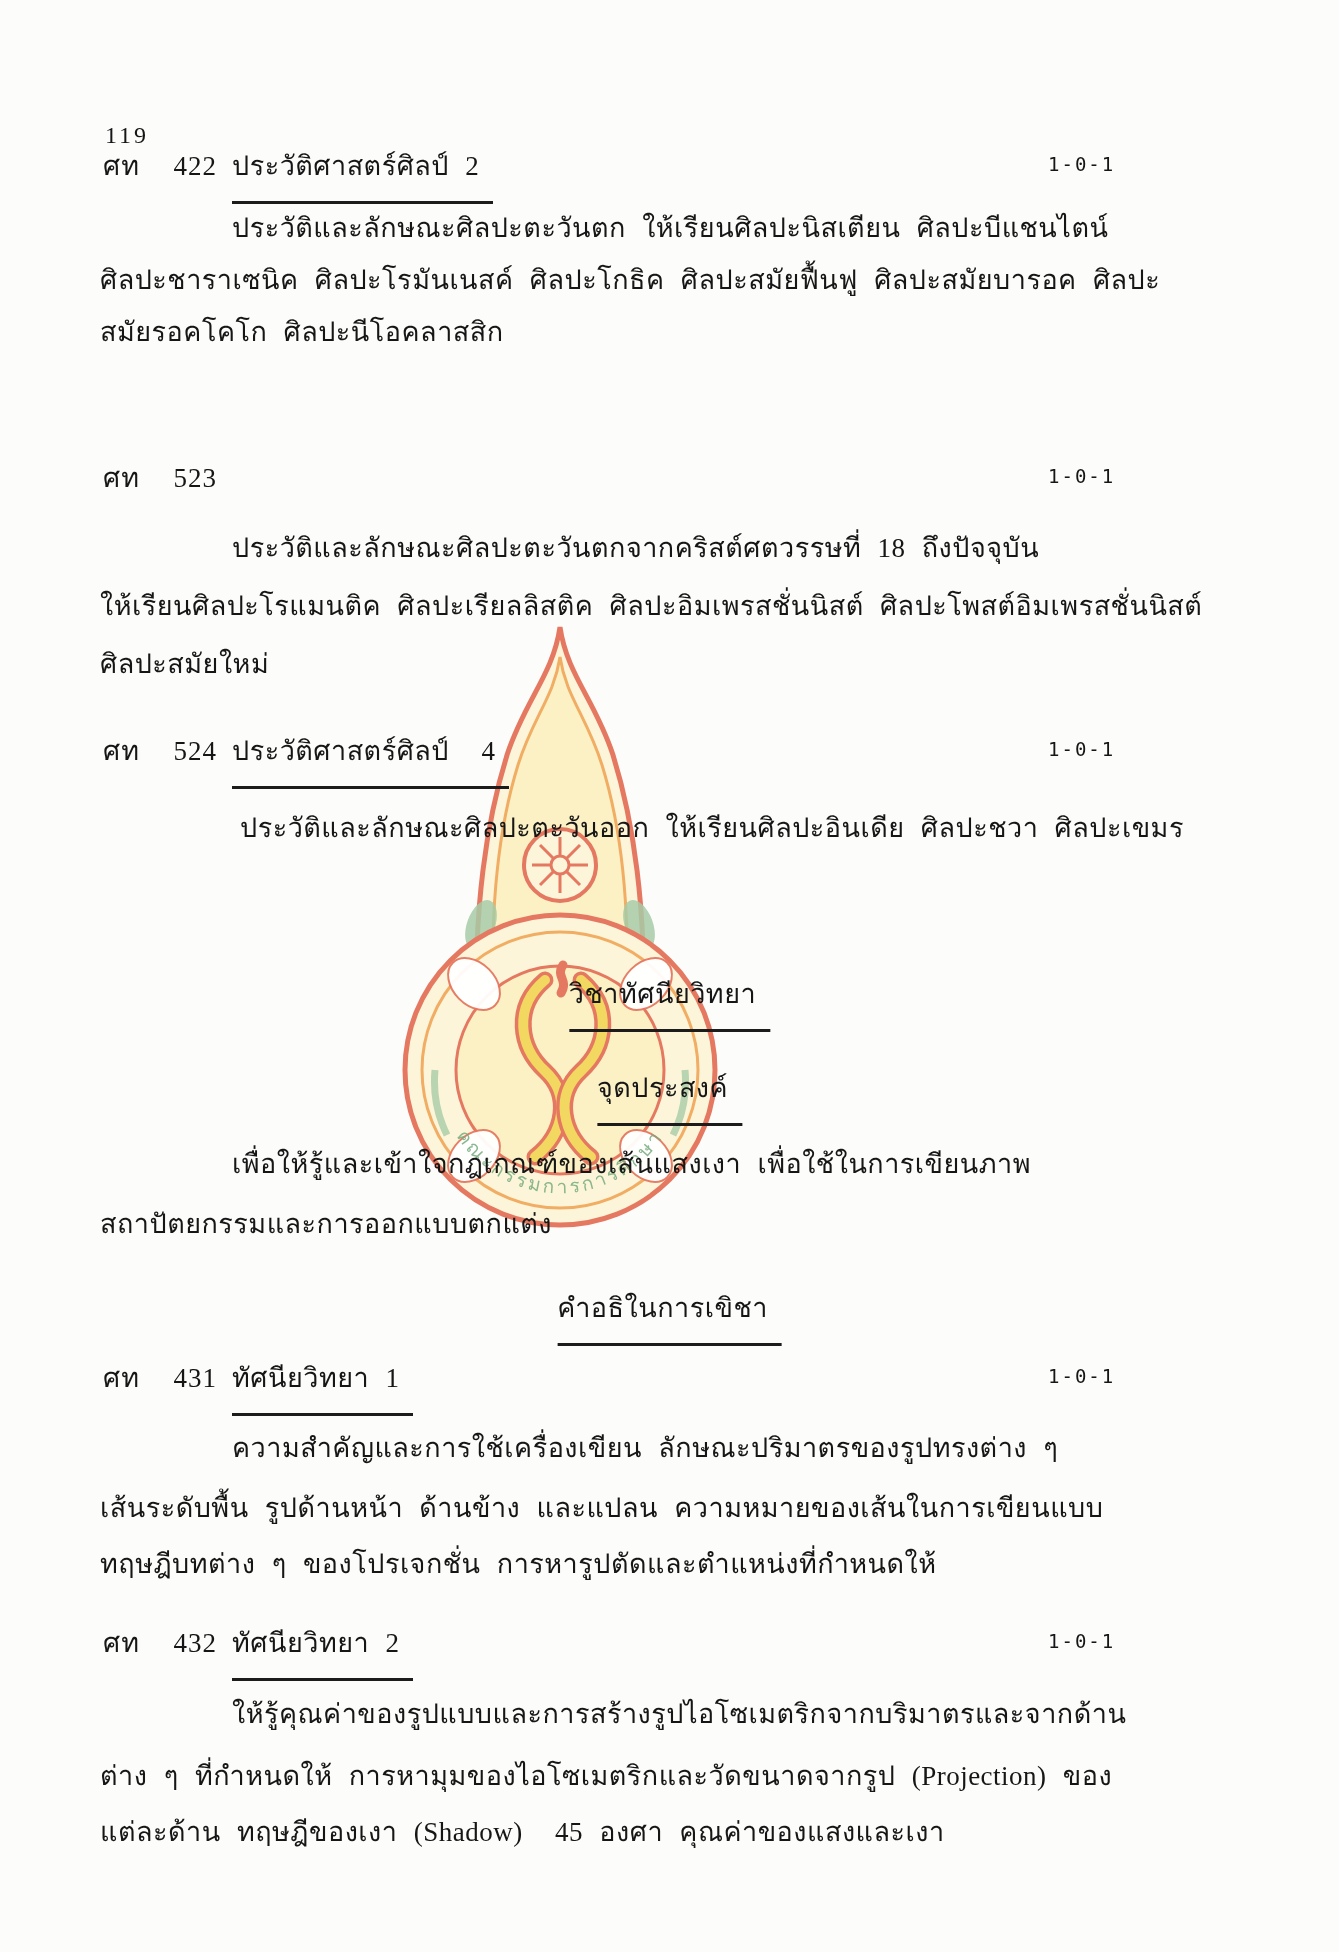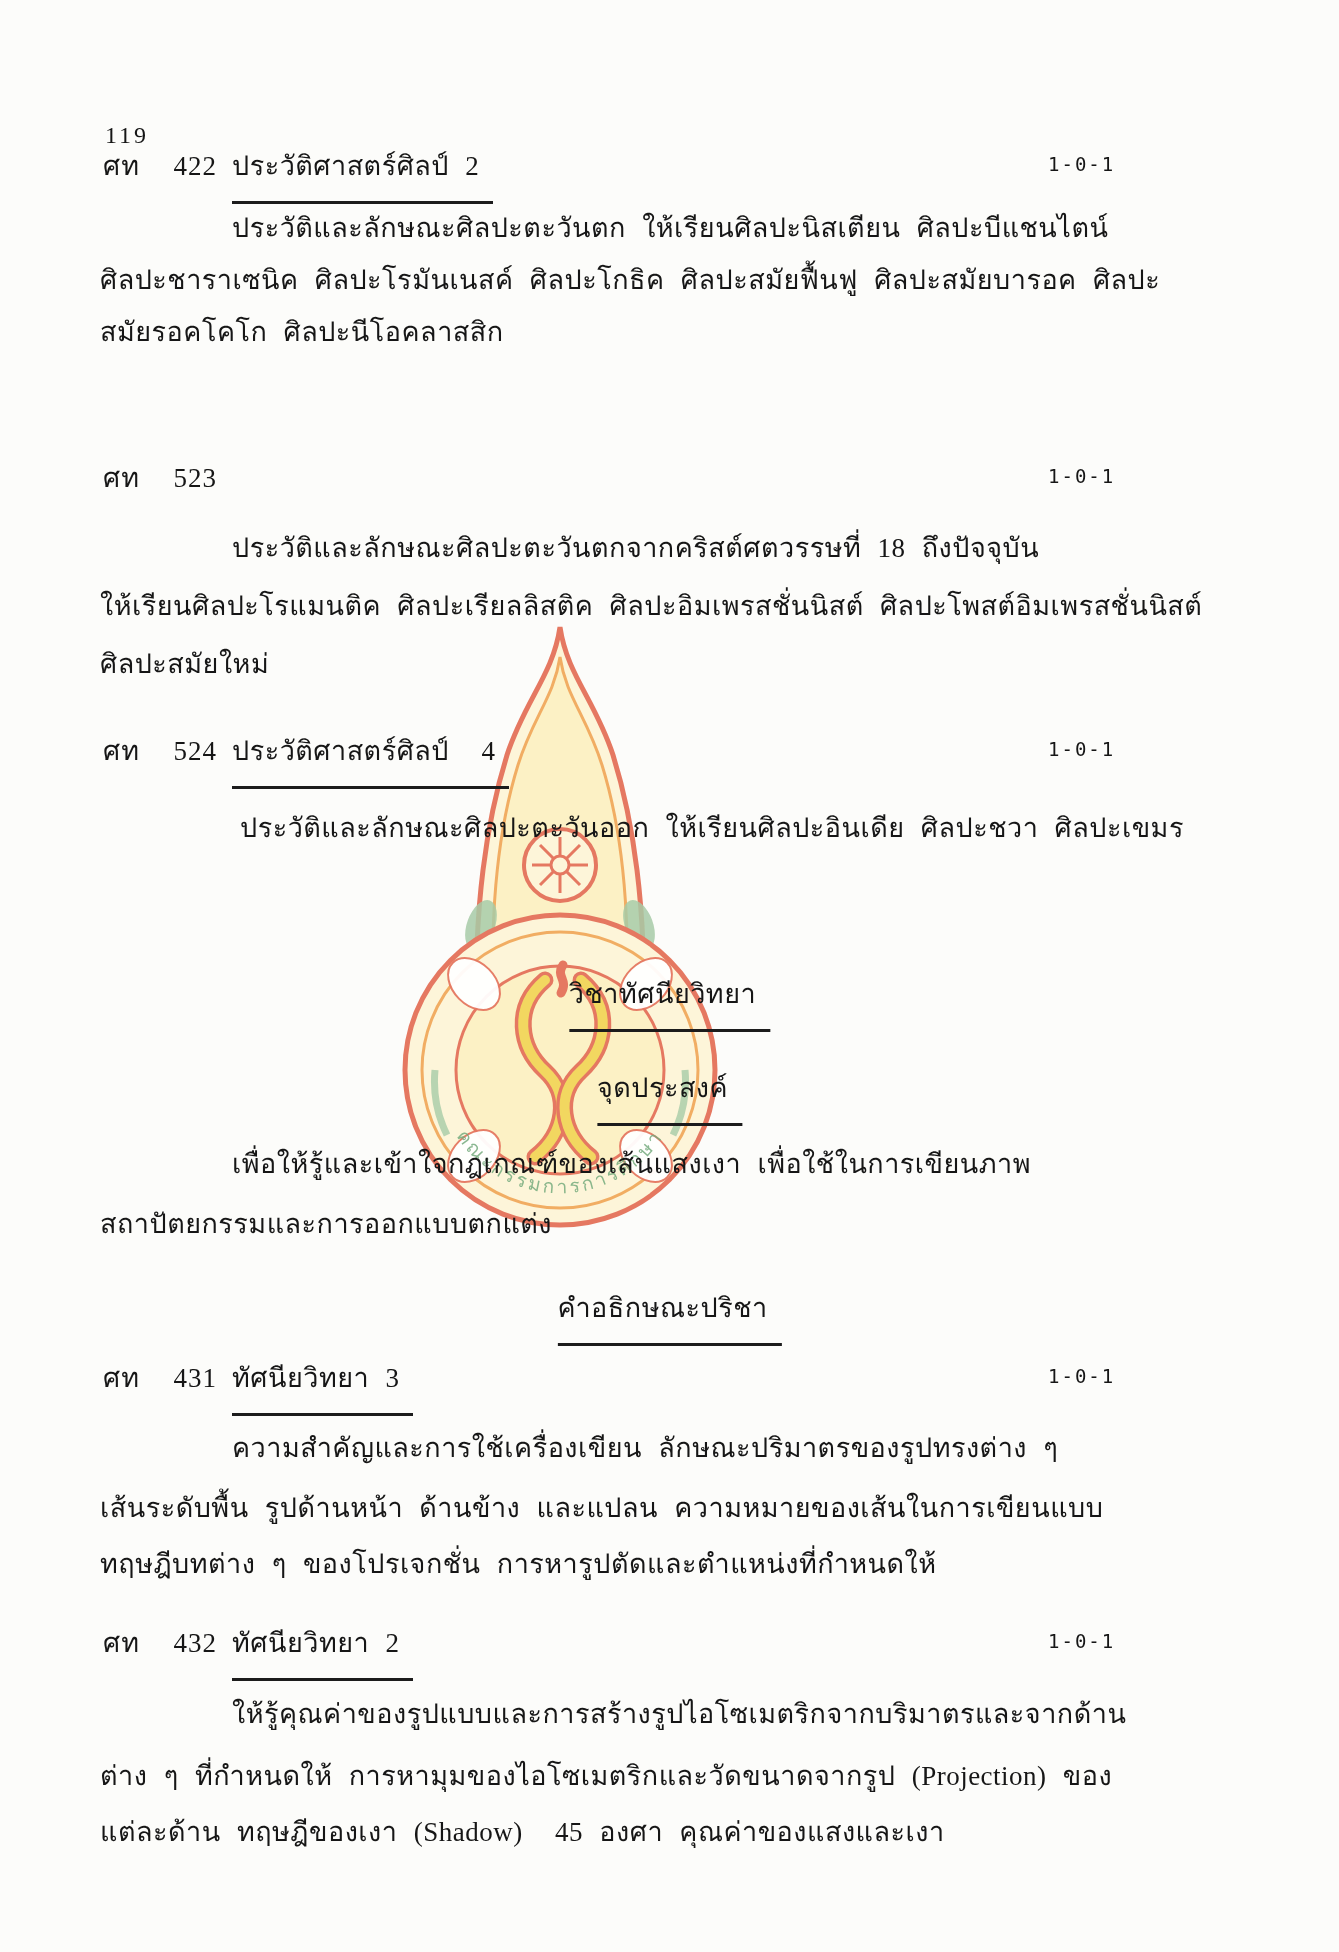--- a/index.html
+++ b/index.html
@@ -120,24 +120,24 @@
     <div class="t title" style="left:232px;top:735px;">ประวัติศาสตร์ศิลป์  4</div>
     <div class="t credit" style="left:1048px;top:738px;">1-0-1</div>
     <div class="t" style="left:240px;top:812px;">ประวัติและลักษณะศิลปะตะวันออก ให้เรียนศิลปะอินเดีย ศิลปะชวา ศิลปะเขมร</div>
 
     <div class="t title center" style="top:978px;">วิชาทัศนียวิทยา</div>
     <div class="t title center" style="top:1072px;">จุดประสงค์</div>
 
     <div class="t" style="left:232px;top:1148px;">เพื่อให้รู้และเข้าใจกฎเกณฑ์ของเส้นแสงเงา เพื่อใช้ในการเขียนภาพ</div>
     <div class="t" style="left:100px;top:1208px;">สถาปัตยกรรมและการออกแบบตกแต่ง</div>
 
-    <div class="t title center" style="top:1292px;">คำอธิกษณะปริชา</div>
+    <div class="t title center" style="top:1292px;">คำอธิในการเขิชา</div>
 
     <div class="t code" style="left:103px;top:1362px;">ศท  431</div>
-    <div class="t title" style="left:232px;top:1362px;">ทัศนียวิทยา 3</div>
+    <div class="t title" style="left:232px;top:1362px;">ทัศนียวิทยา 1</div>
     <div class="t credit" style="left:1048px;top:1365px;">1-0-1</div>
     <div class="t" style="left:232px;top:1432px;">ความสำคัญและการใช้เครื่องเขียน ลักษณะปริมาตรของรูปทรงต่าง ๆ</div>
     <div class="t" style="left:100px;top:1492px;">เส้นระดับพื้น รูปด้านหน้า ด้านข้าง และแปลน ความหมายของเส้นในการเขียนแบบ</div>
     <div class="t" style="left:100px;top:1548px;">ทฤษฎีบทต่าง ๆ ของโปรเจกชั่น การหารูปตัดและตำแหน่งที่กำหนดให้</div>
 
     <div class="t code" style="left:103px;top:1627px;">ศท  432</div>
     <div class="t title" style="left:232px;top:1627px;">ทัศนียวิทยา 2</div>
     <div class="t credit" style="left:1048px;top:1630px;">1-0-1</div>
     <div class="t" style="left:232px;top:1698px;">ให้รู้คุณค่าของรูปแบบและการสร้างรูปไอโซเมตริกจากบริมาตรและจากด้าน</div>
     <div class="t" style="left:100px;top:1760px;">ต่าง ๆ ที่กำหนดให้ การหามุมของไอโซเมตริกและวัดขนาดจากรูป (Projection) ของ</div>

